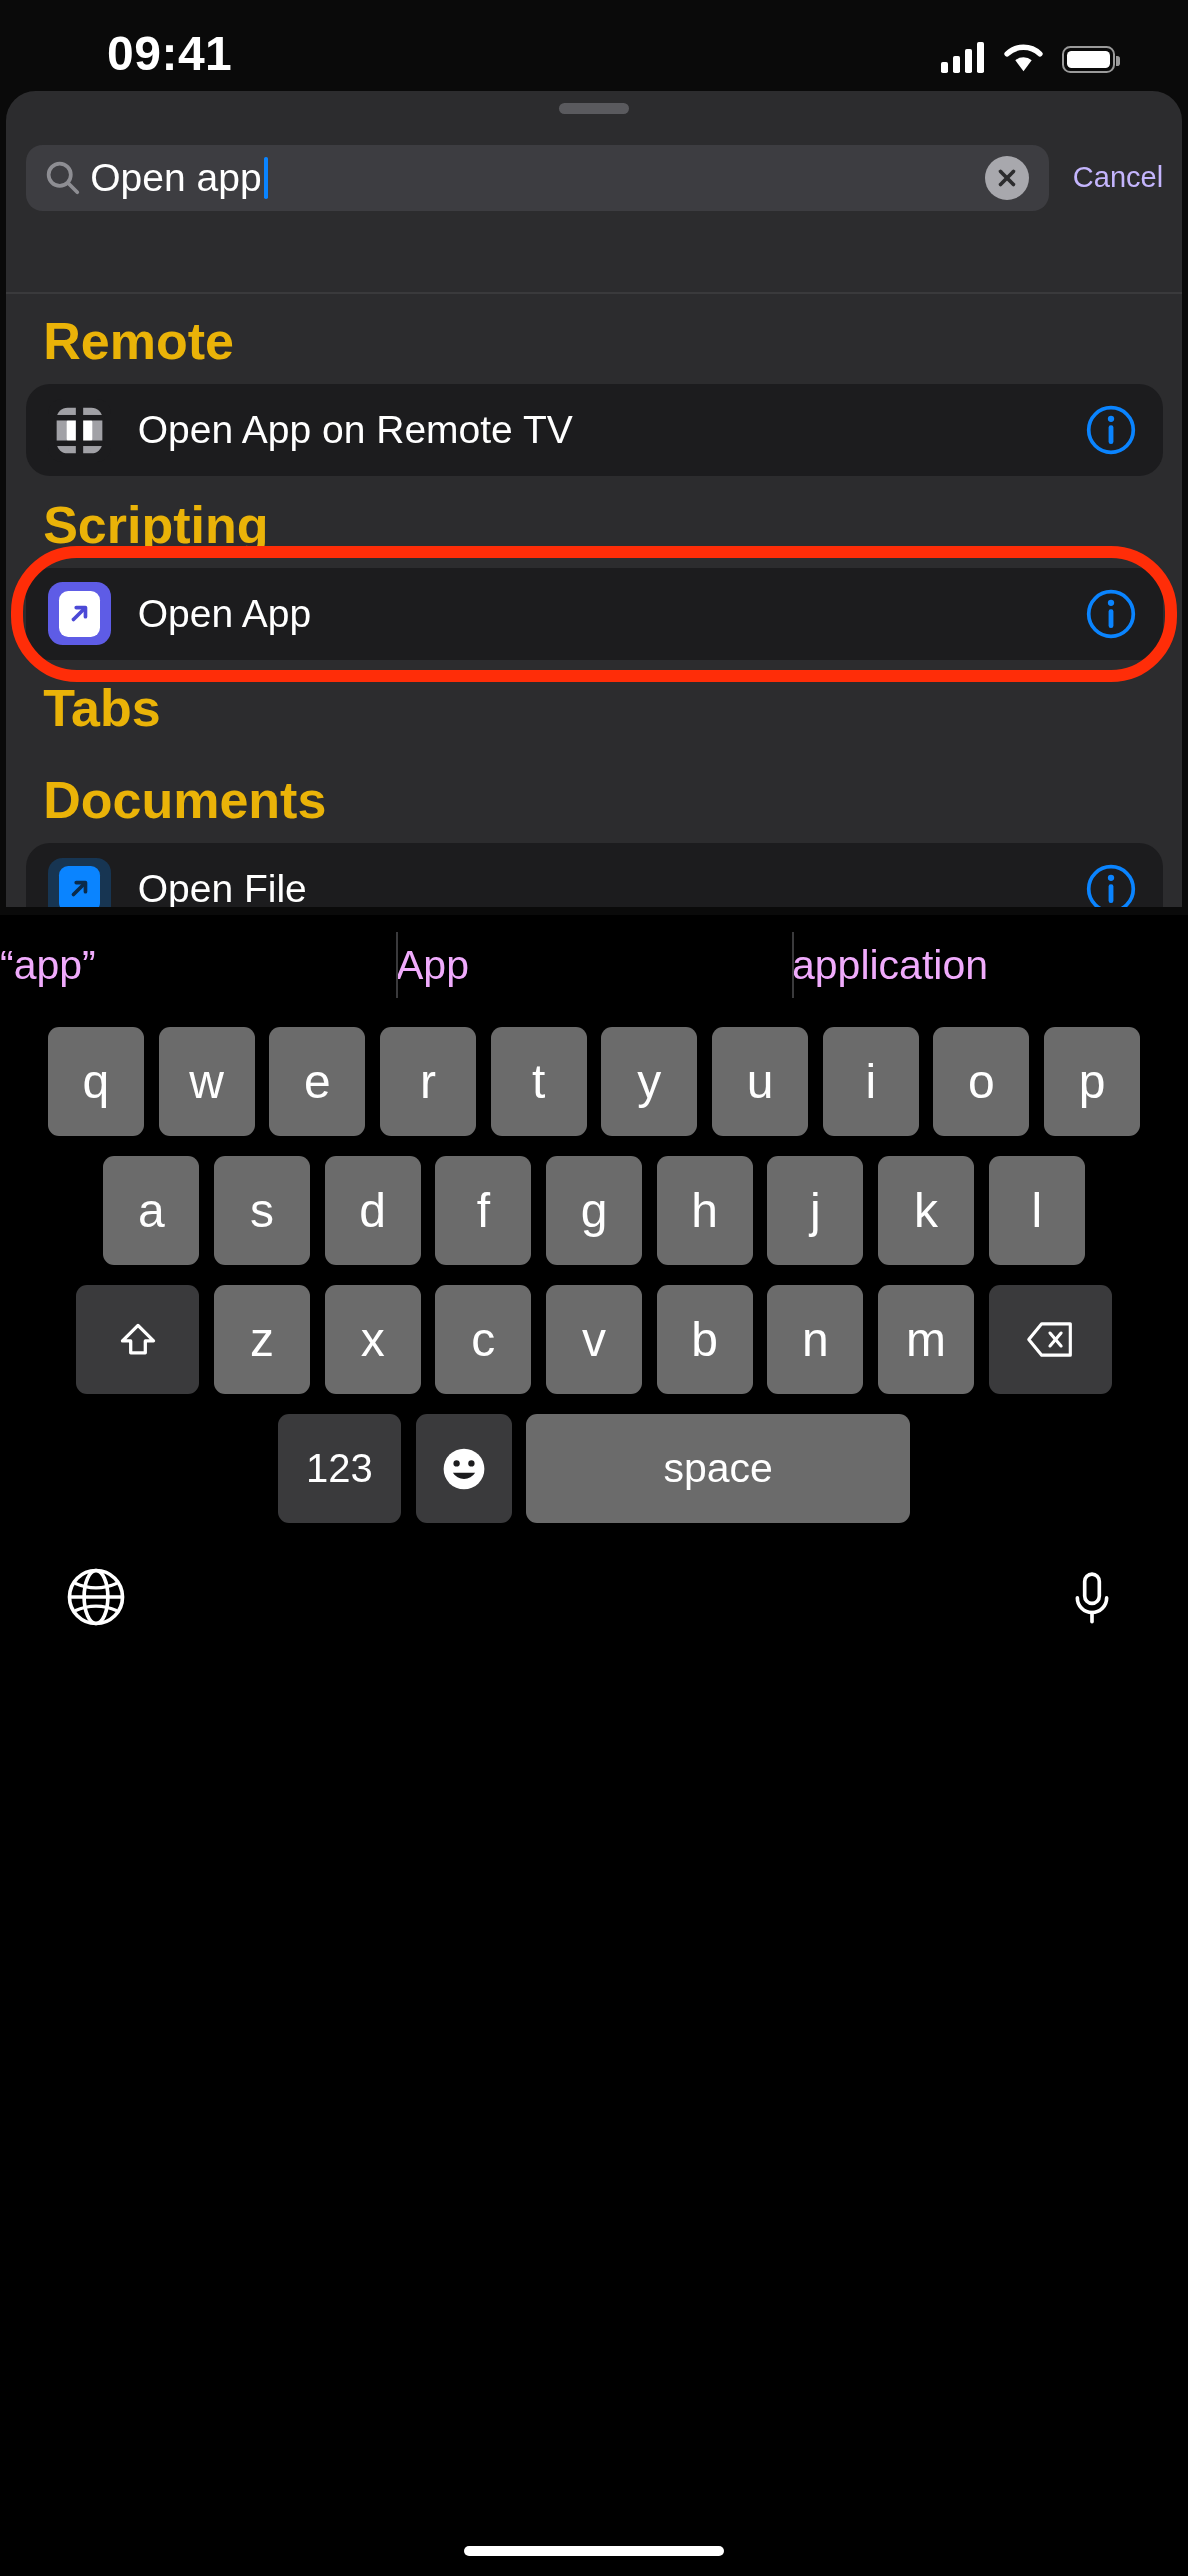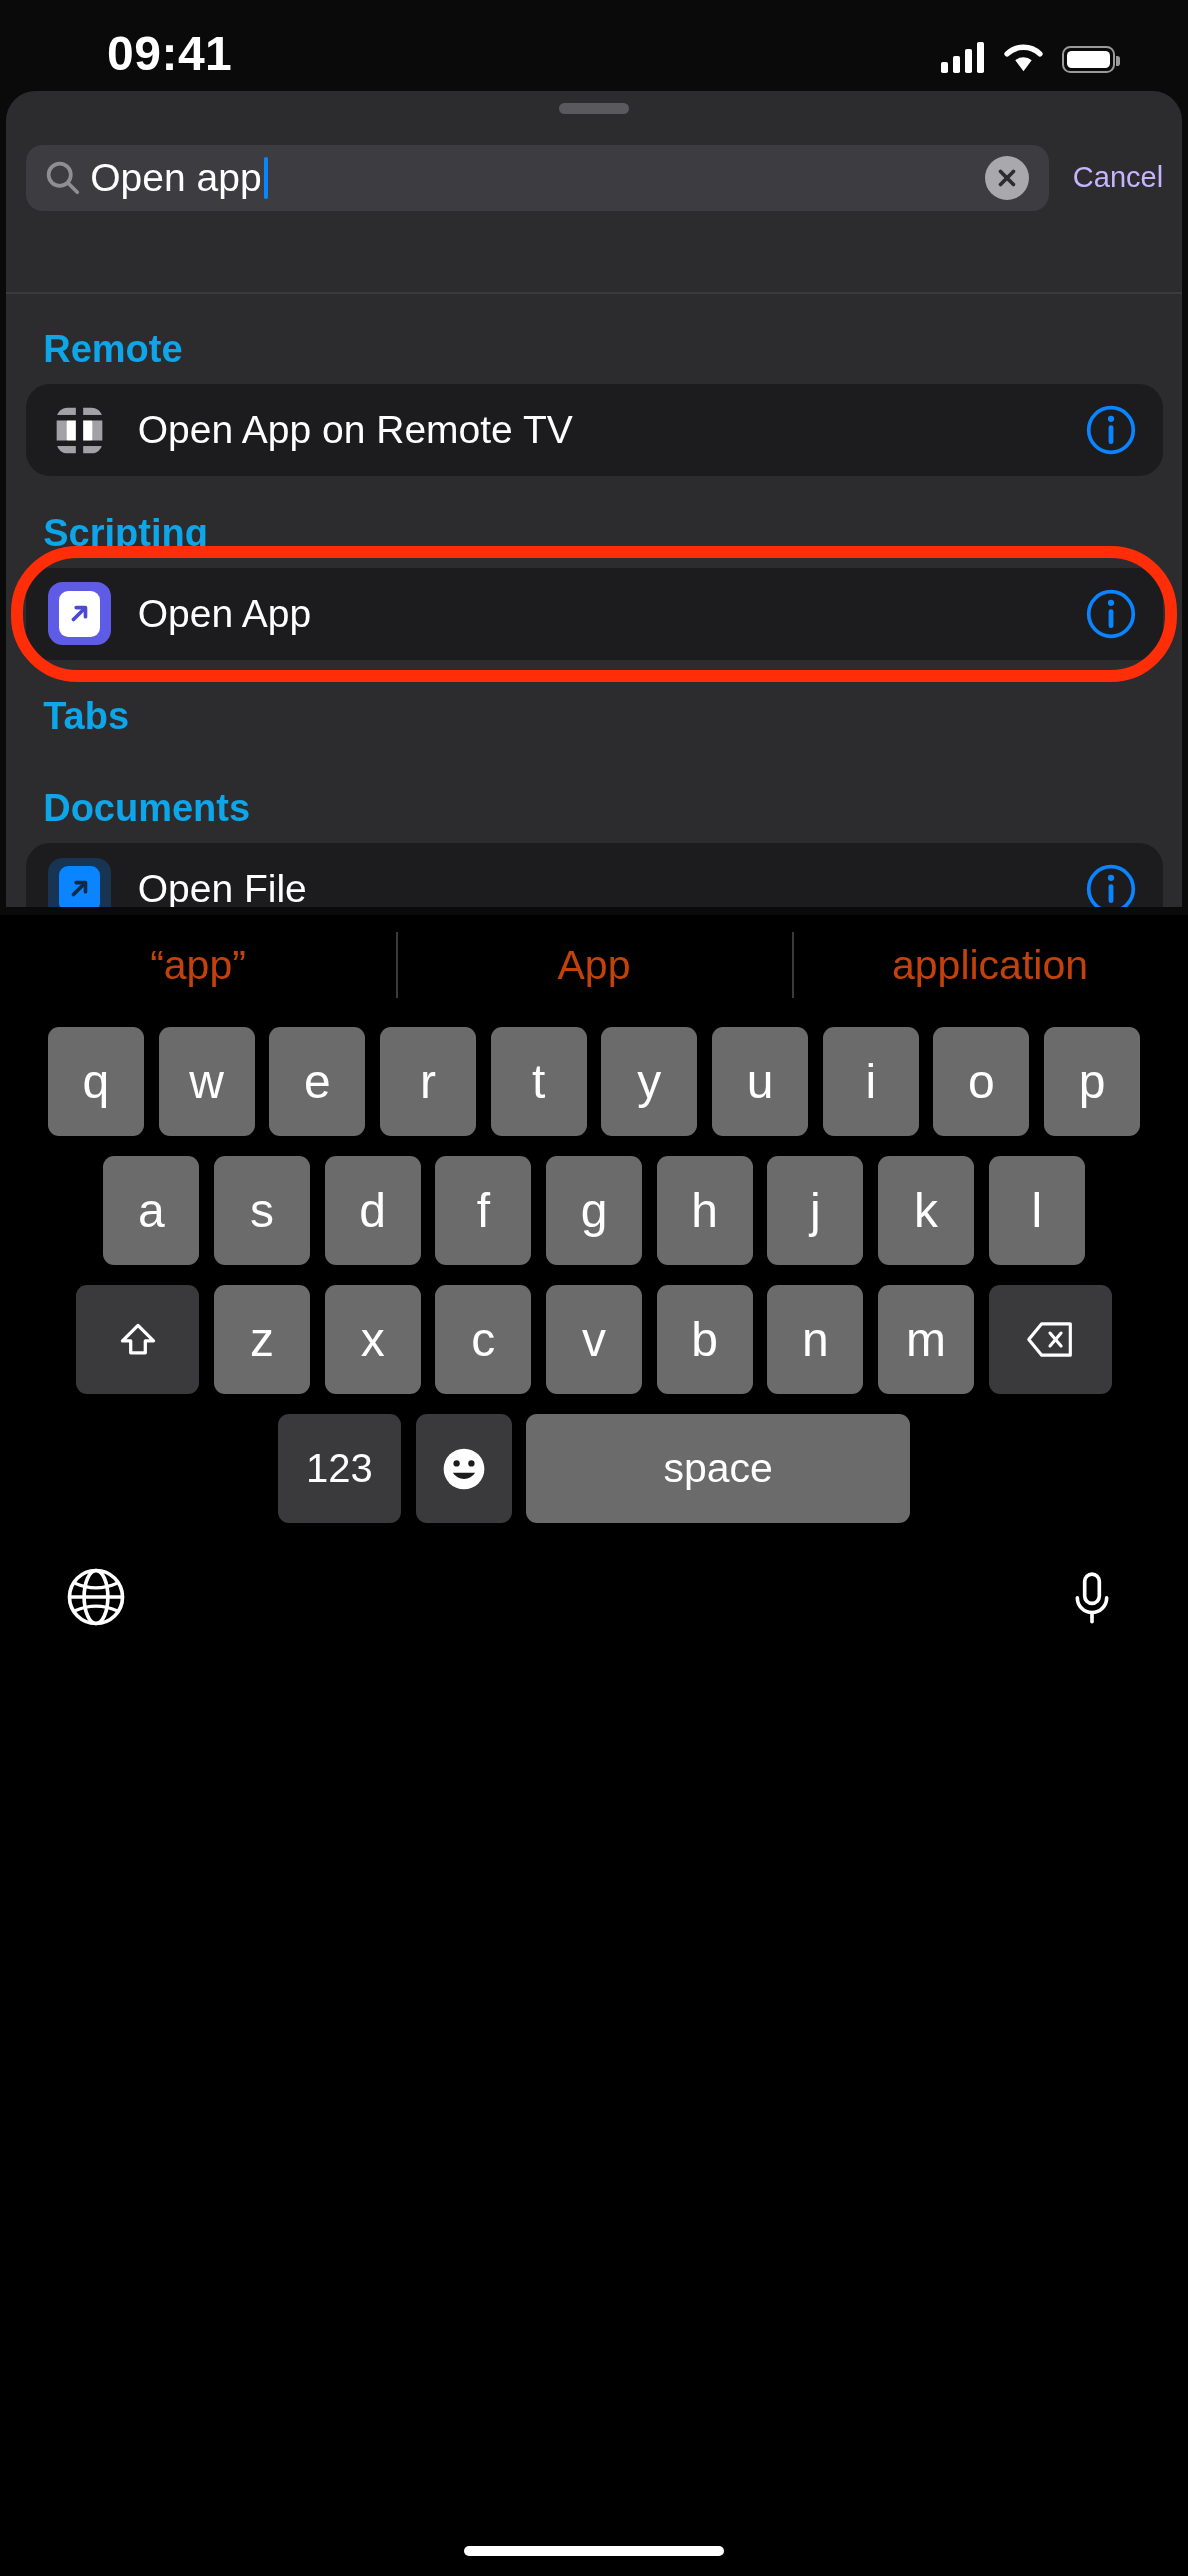--- a/index.html
+++ b/index.html
@@ -52,21 +52,21 @@
     display:flex; align-items:center; justify-content:center;
   }
   .clearbtn svg { display:block; }
   .cancel { color:#c4b5fd; font-size:29px; margin-left:24px; white-space:nowrap; }
 
   .divider { position:absolute; left:0; top:201px; width:1176px; height:1.8px; background:#3a3a3c; }
 
   
   .results { position:absolute; left:0; top:205px; width:1176px; height:612px; }
   .sect-title {
-    color:#0ea5e9; font-size:38px; font-weight:700;
+    color:#eab308; font-size:52px; font-weight:700;
     padding:0 19.3px; margin-left:17.5px;
   }
   .sect { margin-bottom:3.7px; }
   .sect-head { height:88px; display:flex; align-items:flex-end; padding-bottom:13px; }
   .card {
     margin:0 19.3px; height:92px; background:#1c1c1e; border-radius:24px;
     display:flex; align-items:center; padding:0 22px; position:relative;
   }
   .icon { width:63px; height:63px; flex:0 0 63px; border-radius:14.7px; overflow:hidden; position:relative; }
   .row-label { color:#fff; font-size:39px; margin-left:27px; white-space:nowrap; }
@@ -82,21 +82,21 @@
   
   .ring {
     position:absolute; left:4.6px; top:-22px; width:1166px; height:136px;
     border:12px solid #ff2d08; border-radius:66px; pointer-events:none;
   }
   .ring-wrap { position:relative; }
 
   
   .keyboard { position:absolute; left:0; top:915px; width:1188px; height:1661px; background:#000; }
   .predictive { height:101px; display:flex; align-items:center; position:relative; }
-  .pred { flex:1; text-align:center; color:#c2410c; font-size:41px; }
+  .pred { flex:1; text-align:left; color:#f0abfc; font-size:41px; }
   .pred-sep { position:absolute; top:16.6px; width:1.8px; height:66px; background:#3a3a3c; }
   .kb-rows { padding-top:11px; }
   .krow { display:flex; justify-content:center; gap:14.7px; margin-bottom:20px; }
   .key {
     width:96px; height:109px; background:#6b6b6b; border-radius:11px;
     display:flex; align-items:center; justify-content:center;
     color:#fff; font-size:48px; box-shadow:0 1.8px 0 rgba(0,0,0,0.5);
   }
   .key.dark { background:#3a3a3c; }
   .key.wide { width:123px; }

